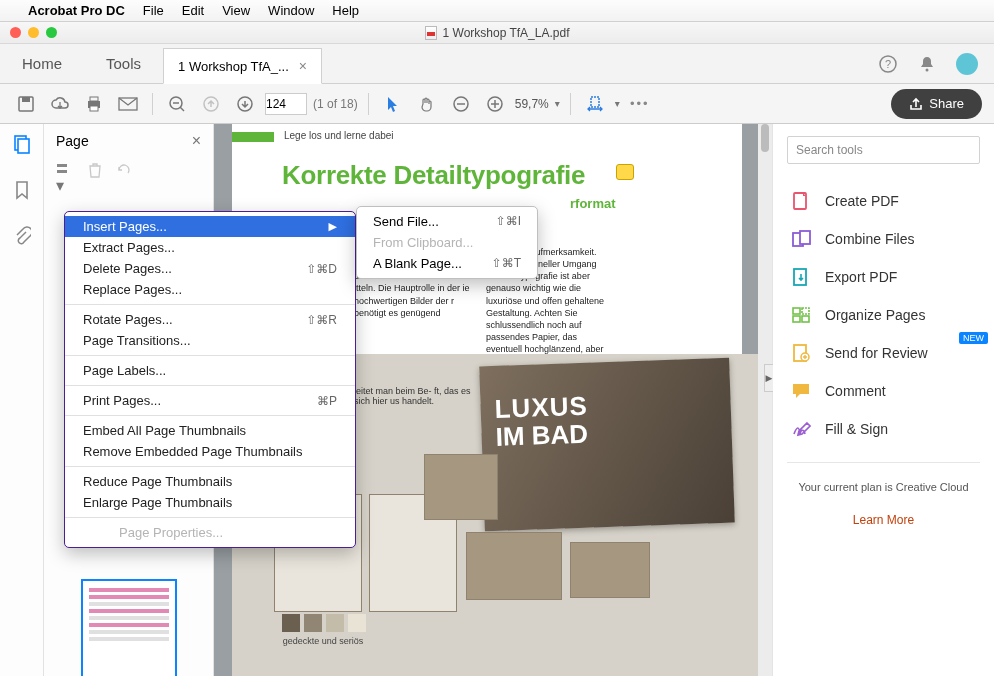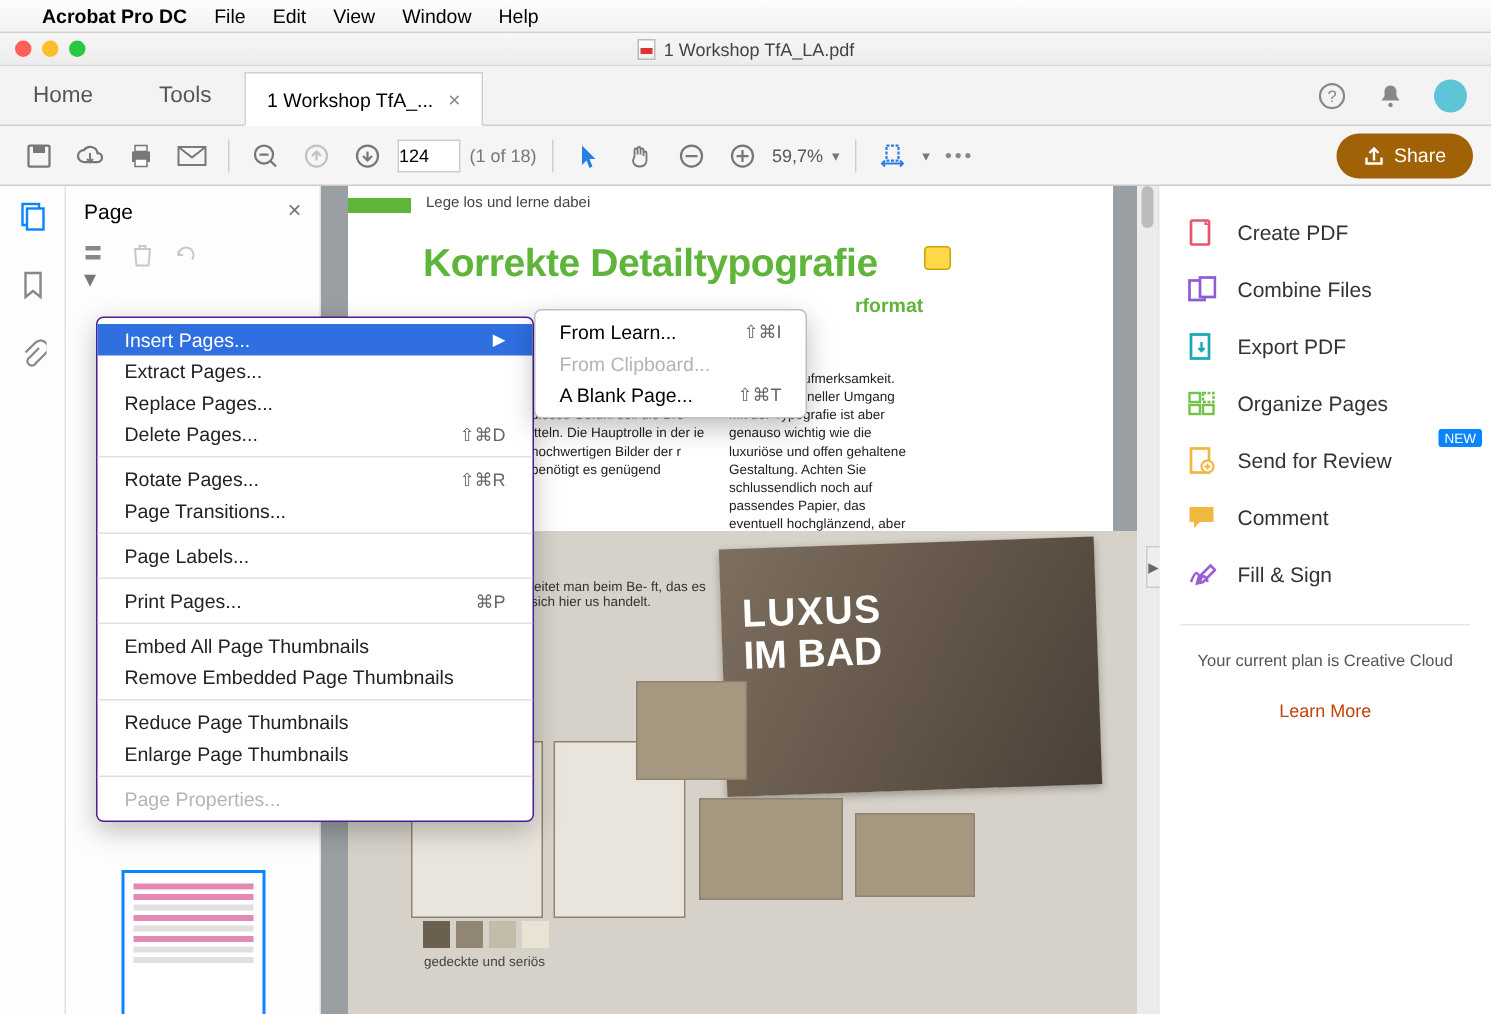--- a/index.html
+++ b/index.html
@@ -28,21 +28,21 @@
 .tabrow .right-icons { display:flex; align-items:center; gap:20px; padding-right:16px; color:#666; }
 .avatar { width:22px;height:22px;border-radius:50%; background:#5ec5d6; }
 
 
 .toolbar { height: 40px; background:#f5f5f5; border-bottom:1px solid #ccc; display:flex; align-items:center; padding: 0 12px; gap:6px; font-size:13px; color:#555; }
 .toolbar .sep { width:1px; height:22px; background:#d0d0d0; margin:0 4px;}
 .tbtn { width:28px; height:28px; display:flex; align-items:center; justify-content:center; cursor:pointer; color:#666; }
 .toolbar input.page { width:42px; height:22px; border:1px solid #ccc; text-align:left; font-size:12px; }
 .toolbar .pgcount { color:#777; font-size:12px; }
 .toolbar .zoom { font-size:12px; }
-.share-btn { background:#a16207; color:#fff; border-radius:16px; height:30px; padding:0 18px; display:flex; align-items:center; gap:6px; font-size:13px; cursor:pointer; margin-left:auto; }
+.share-btn { background:#404040; color:#fff; border-radius:16px; height:30px; padding:0 18px; display:flex; align-items:center; gap:6px; font-size:13px; cursor:pointer; margin-left:auto; }
 
 
 .main { display:flex; height: calc(676px - 22px - 22px - 40px - 40px); }
 .leftrail { width:44px; background:#fdfdfd; border-right:1px solid #e2e2e2; display:flex; flex-direction:column; align-items:center; padding-top:10px; gap:26px; color:#666; }
 .leftrail .active { color:#0a84ff; }
 
 .page-panel { width:170px; background:#fdfdfd; border-right:1px solid #e2e2e2; position:relative; }
 .page-panel .hdr { display:flex; justify-content:space-between; align-items:center; padding:8px 12px; font-size:14px; }
 .page-panel .hdr .x { color:#777; cursor:pointer; font-size:16px;}
 .page-panel .tools-row { display:flex; gap:14px; padding:4px 12px; color:#777; }
@@ -89,21 +89,21 @@
 .collapse-handle{position:absolute;left:-9px;top:240px;width:9px;height:28px;background:#eee;border:1px solid #ccc;border-right:none;display:flex;align-items:center;justify-content:center;font-size:9px;color:#666;}
 .rightpanel{position:relative;}
 
 
 .ctx-menu{position:absolute;left:64px;top:211px;width:292px;background:#fff;border:1px solid #4c1d95;border-radius:5px;box-shadow:0 6px 18px rgba(0,0,0,.25);padding:4px 0;font-size:13px;z-index:50;}
 .ctx-menu .mi{padding:3px 18px;display:flex;justify-content:space-between;align-items:center;cursor:pointer;color:#222;}
 .ctx-menu .mi.hl{background:#2f6fe0;color:#fff;}
 .ctx-menu .mi .sc{font-size:12px;color:#666;}
 .ctx-menu .mi .arrow{font-size:11px;}
 .ctx-menu hr{border:none;border-top:1px solid #e0e0e0;margin:4px 0;}
-.ctx-menu .mi.disabled{color:#b4b4b4;}
+.ctx-menu .mi.disabled{color:#b4b4b4;margin-left:36px;}
 
 .submenu{position:absolute;left:356px;top:206px;width:182px;background:#fff;border:1px solid #bfbfbf;border-radius:5px;box-shadow:0 6px 18px rgba(0,0,0,.25);padding:4px 0;font-size:13px;z-index:51;}
 .submenu .mi{padding:3px 16px;display:flex;justify-content:space-between;}
 .submenu .mi.disabled{color:#b4b4b4;}
 .submenu .sc{font-size:12px;color:#666;}
 
 svg{display:block;}
 </style>
 </head>
 <body>
@@ -334,20 +334,21 @@
         <span class="sw2"></span>
         <span class="sw3"></span>
         <span class="sw4"></span>
       </div>
     <div class="swtxt">gedeckte und seriös</div>
     <div class="scrollbar"></div>
   </div>
 
   <div class="rightpanel">
     <div class="collapse-handle">▶</div>
+    <div class="searchbox">Search tools</div>
     <div id="tools-list">
         <div class="tool-item">
           <span class="ic">
             <svg width="20" height="20">
               <rect x="3" y="2" width="12" height="16" rx="1" fill="none" stroke="#e8556e" stroke-width="1.8"></rect>
               <path d="M12 2l3 3h-3z" fill="#e8556e"></path>
             </svg>
           </span>
           <span>Create PDF</span>
         </div>
@@ -416,26 +417,26 @@
 
 <div class="ctx-menu" id="ctx">
     <div class="mi hl">
       <span>Insert Pages...</span>
       <span class="arrow">▶</span>
     </div>
     <div class="mi">
       <span>Extract Pages...</span>
     </div>
     <div class="mi">
-      <span>Replace Pages...</span>
-    </div>
-    <div class="mi">
       <span>Delete Pages...</span>
       <span class="sc">⇧⌘D</span>
     </div>
+    <div class="mi">
+      <span>Replace Pages...</span>
+    </div>
     <hr>
     <div class="mi">
       <span>Rotate Pages...</span>
       <span class="sc">⇧⌘R</span>
     </div>
     <div class="mi">
       <span>Page Transitions...</span>
     </div>
     <hr>
     <div class="mi">
@@ -460,21 +461,21 @@
     <div class="mi">
       <span>Enlarge Page Thumbnails</span>
     </div>
     <hr>
     <div class="mi disabled">
       <span>Page Properties...</span>
     </div>
   </div>
 <div class="submenu" id="submenu">
     <div class="mi">
-      <span>From Learn...</span>
+      <span>Send File...</span>
       <span class="sc">⇧⌘I</span>
     </div>
     <div class="mi disabled">
       <span>From Clipboard...</span>
     </div>
     <div class="mi">
       <span>A Blank Page...</span>
       <span class="sc">⇧⌘T</span>
     </div>
   </div>

